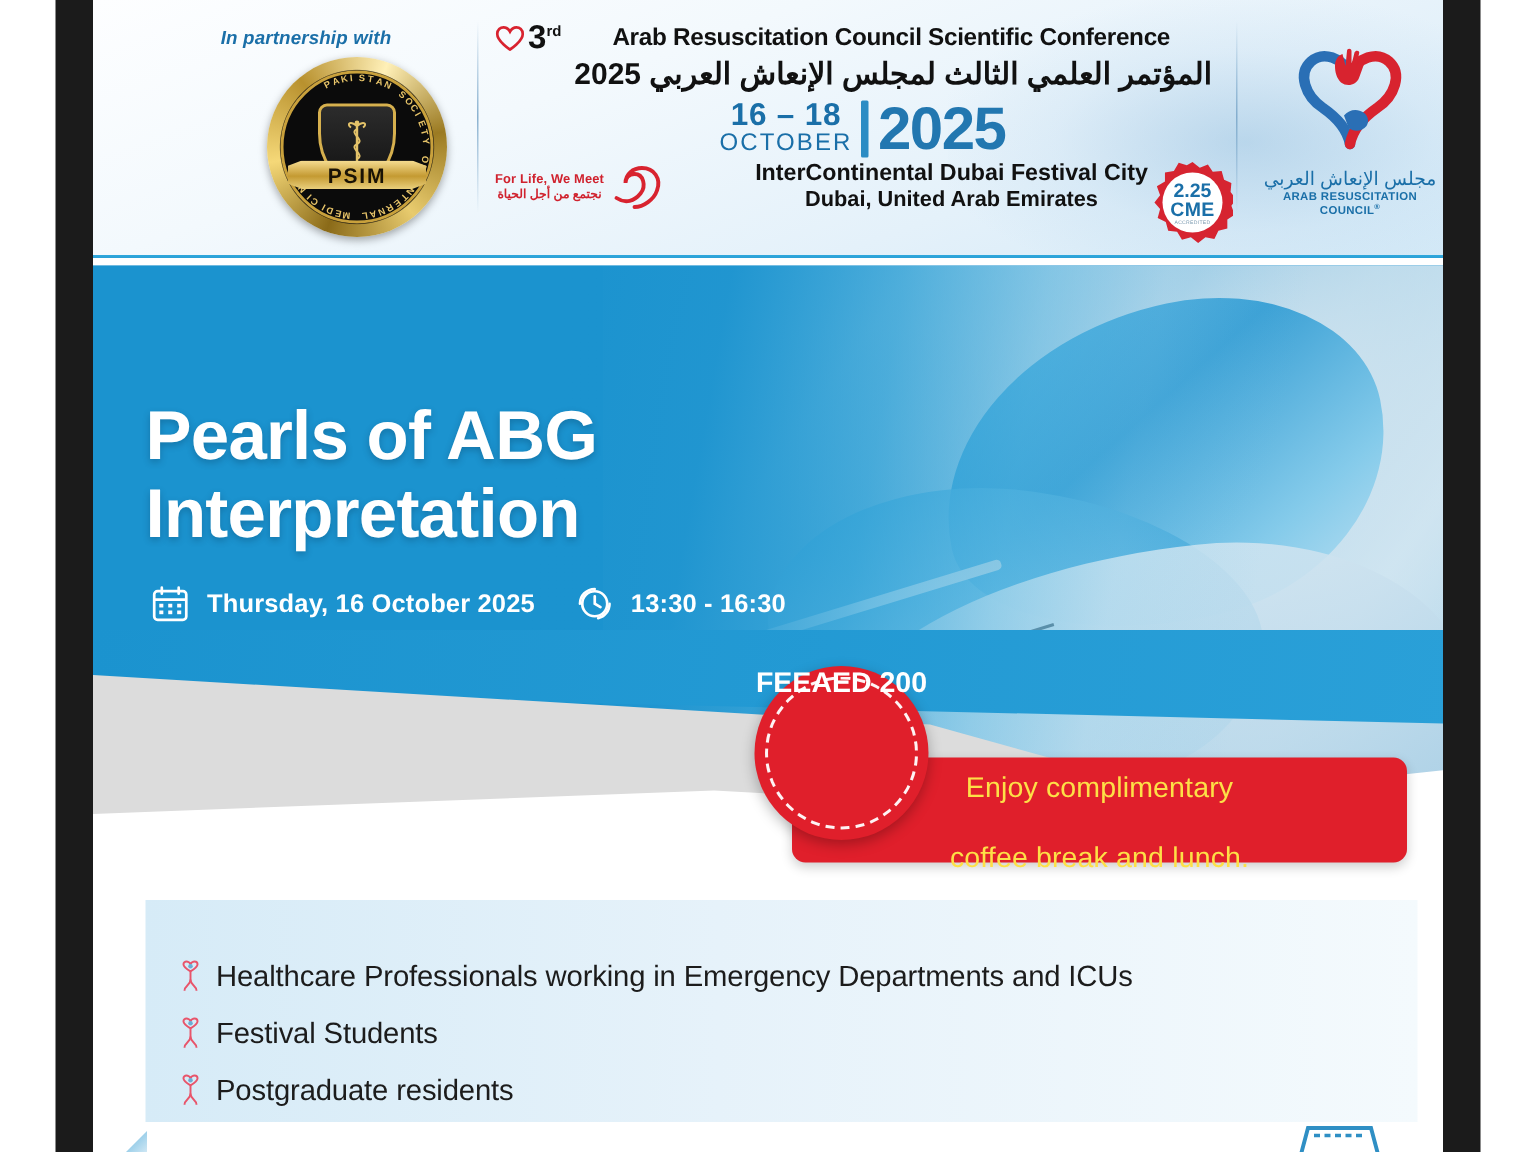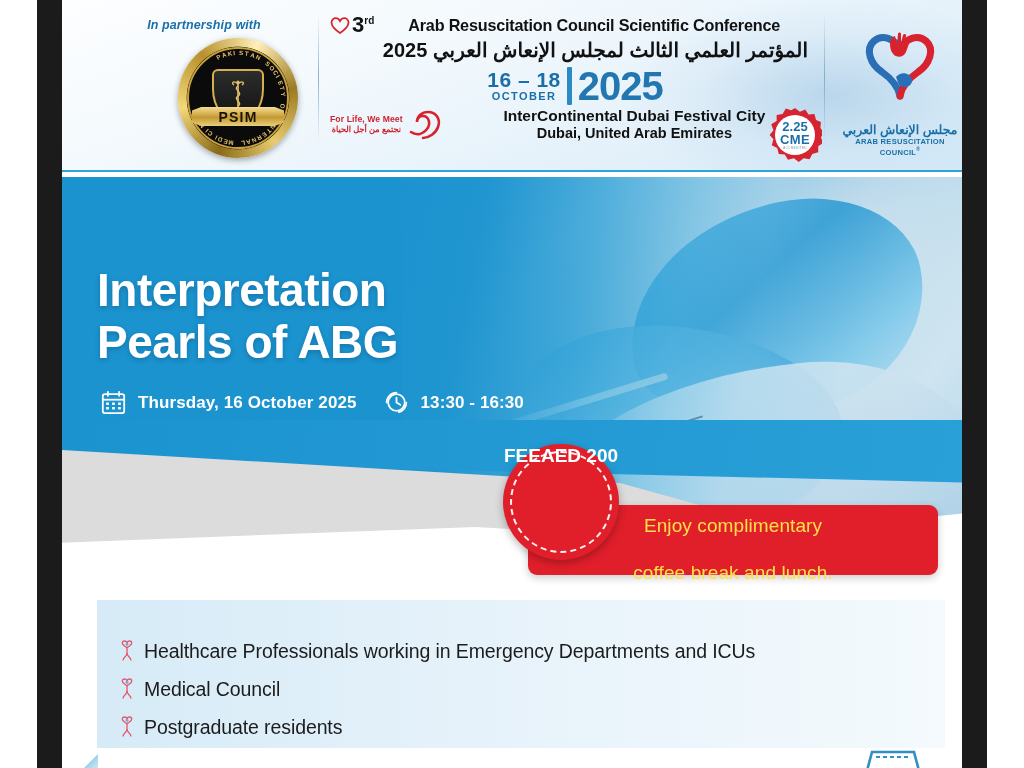--- a/index.html
+++ b/index.html
@@ -89,21 +89,21 @@
     font-size: 16.2px; font-weight: bold; color: #111; line-height: 1.1;
     letter-spacing: -.2px; padding-top: 3px; margin-left: 32px;
   }
   .conf-arabic {
     direction: rtl; text-align: right; font-size: 20px; font-weight: bold;
     color: #111; margin-top: 2px; padding-right: 12px; line-height: 1.25;
   }
   .conf-dates { display: flex; align-items: center; gap: 6px; justify-content: center; margin-top: 4px; }
   .dates-left { text-align: center; }
   .dates-num { font-size: 21px; font-weight: bold; color: #1a6fa8; line-height: .95; letter-spacing: .5px; }
-  .dates-mon { font-size: 11px; font-weight: bold; color: #1a6fa8; letter-spacing: 1.4px; }
+  .dates-mon { font-size: 16px; font-weight: normal; color: #1a6fa8; letter-spacing: 1.4px; }
   .dates-bar { width: 5px; height: 38px; background: #2b8cc4; border-radius: 1px; }
   .dates-year { font-size: 40px; font-weight: bold; color: #2277b0; line-height: .9; letter-spacing: -1px; }
 
   .venue-row { display: flex; align-items: center; gap: 6px; margin-top: 2px; }
   .tagline { text-align: center; line-height: 1.15; }
   .tagline-en { font-size: 8.6px; font-weight: bold; color: #d0222e; letter-spacing: .1px; }
   .tagline-ar { font-size: 8.2px; font-weight: bold; color: #d0222e; direction: rtl; }
   .venue-text { text-align: center; flex: 1; }
   .venue-1 { font-size: 15.5px; font-weight: bold; color: #111; line-height: 1.15; }
   .venue-2 { font-size: 14.5px; font-weight: bold; color: #111; line-height: 1.2; }
@@ -118,21 +118,21 @@
   .cme-inner {
     position: absolute; inset: 7px; border-radius: 50%; background: #fff;
     display: flex; flex-direction: column; align-items: center; justify-content: center;
     line-height: 1;
   }
   .cme-num { font-size: 13px; font-weight: bold; color: #1a6fa8; }
   .cme-lbl { font-size: 13px; font-weight: bold; color: #1a6fa8; letter-spacing: .3px; }
   .cme-sub { font-size: 3.4px; color: #7b9ab0; letter-spacing: .2px; margin-top: 1px; }
 
   .arc-block { position: absolute; left: 778px; top: 16px; width: 120px; text-align: center; }
-  .arc-ar { font-size: 12.5px; font-weight: bold; color: #1a6fa8; direction: rtl; margin-top: 14px; }
+  .arc-ar { font-size: 12.5px; font-weight: normal; color: #1a6fa8; direction: rtl; margin-top: 2px; }
   .arc-en { font-size: 7.6px; font-weight: bold; color: #1a6fa8; letter-spacing: .25px; }
   .arc-en sup { font-size: 5px; }
 
   .header-rule {
     position: absolute; left: 0; top: 170px; width: 900px; height: 7px;
     background: linear-gradient(180deg,#2fa8dd,#1f8cc4);
   }
 
   
   .hero {
@@ -407,22 +407,22 @@
         <div class="glove-a"></div>
         <div class="glove-b"></div>
         <div class="arm"></div>
         <div class="syringe"></div>
         <div class="syringe-needle"></div>
       </div>
       <div class="hero-blue"></div>
       <div class="hero-diag"></div>
 
       <div class="hero-title">
+        <div>Pearls of ABG</div>
         <div>Interpretation</div>
-        <div>Pearls of ABG</div>
       </div>
 
       <div class="hero-meta">
         <div class="meta-item">
           <svg width="27" height="27" viewBox="0 0 24 24">
             <rect x="2.5" y="4.5" width="19" height="17" rx="2" fill="none" stroke="#ffffff" stroke-width="1.6"></rect>
             <line x1="2.5" y1="9.5" x2="21.5" y2="9.5" stroke="#ffffff" stroke-width="1.6"></line>
             <line x1="7" y1="2.5" x2="7" y2="6" stroke="#ffffff" stroke-width="1.6" stroke-linecap="round"></line>
             <line x1="17" y1="2.5" x2="17" y2="6" stroke="#ffffff" stroke-width="1.6" stroke-linecap="round"></line>
             <rect x="5.5" y="12" width="2.4" height="2.2" fill="#ffffff"></rect>
@@ -473,21 +473,21 @@
         </svg>
         <div class="ta-row-text">Healthcare Professionals working in Emergency Departments and ICUs</div>
       </div>
       <div class="ta-row">
         <svg width="16" height="22" viewBox="0 0 16 22">
           <path d="M8 7.6 C8 7.6 3.3 4.9 3.3 2.9 C3.3 1.7 4.3 1 5.3 1 C6.3 1 7.7 1.9 8 2.8 C8.3 1.9 9.7 1 10.7 1 C11.7 1 12.7 1.7 12.7 2.9 C12.7 4.9 8 7.6 8 7.6 Z" fill="none" stroke="#e8556b" stroke-width="1.3"></path>
           <circle cx="8" cy="4.2" r="1.5" fill="#6aaed6"></circle>
           <path d="M8 7.8 V13 C8 17 4 17 4 20.5" fill="none" stroke="#e8556b" stroke-width="1.3"></path>
           <path d="M8 13 C8 17 12 17 12 20.5" fill="none" stroke="#e8556b" stroke-width="1.3"></path>
         </svg>
-        <div class="ta-row-text">Medical Council</div>
+        <div class="ta-row-text">Festival Students</div>
       </div>
       <div class="ta-row">
         <svg width="16" height="22" viewBox="0 0 16 22">
           <path d="M8 7.6 C8 7.6 3.3 4.9 3.3 2.9 C3.3 1.7 4.3 1 5.3 1 C6.3 1 7.7 1.9 8 2.8 C8.3 1.9 9.7 1 10.7 1 C11.7 1 12.7 1.7 12.7 2.9 C12.7 4.9 8 7.6 8 7.6 Z" fill="none" stroke="#e8556b" stroke-width="1.3"></path>
           <circle cx="8" cy="4.2" r="1.5" fill="#6aaed6"></circle>
           <path d="M8 7.8 V13 C8 17 4 17 4 20.5" fill="none" stroke="#e8556b" stroke-width="1.3"></path>
           <path d="M8 13 C8 17 12 17 12 20.5" fill="none" stroke="#e8556b" stroke-width="1.3"></path>
         </svg>
         <div class="ta-row-text">Postgraduate residents</div>
       </div>

